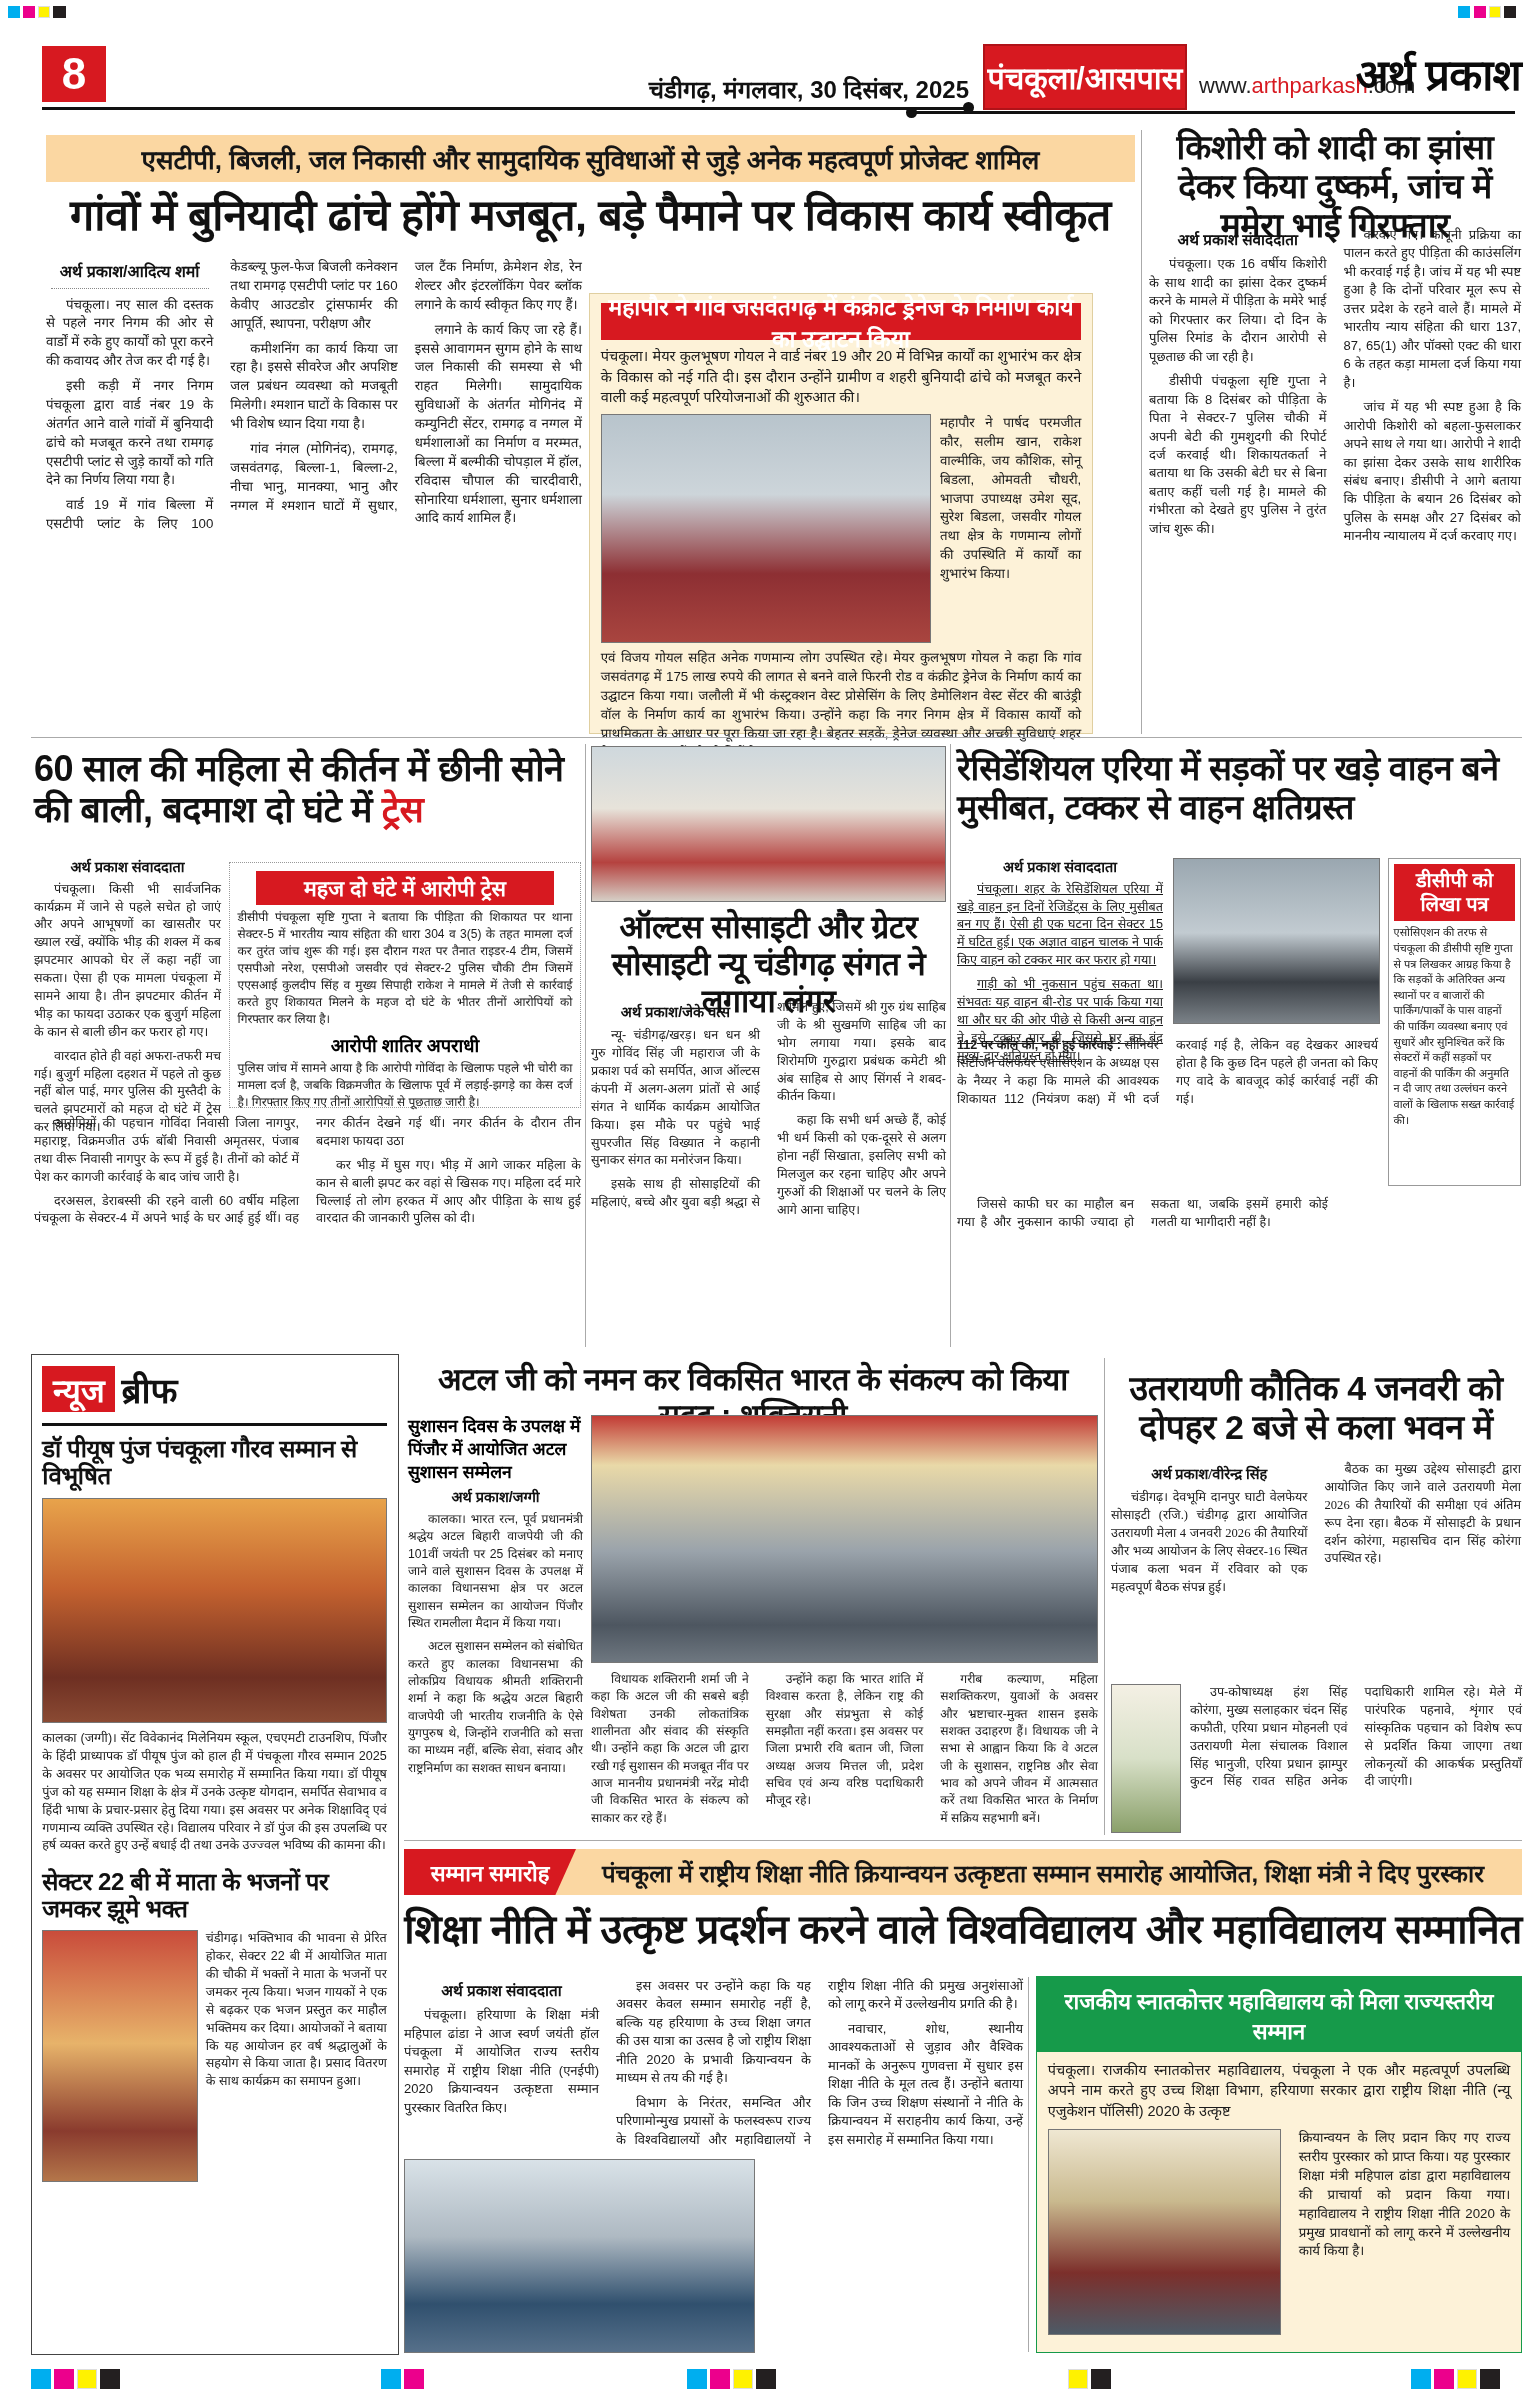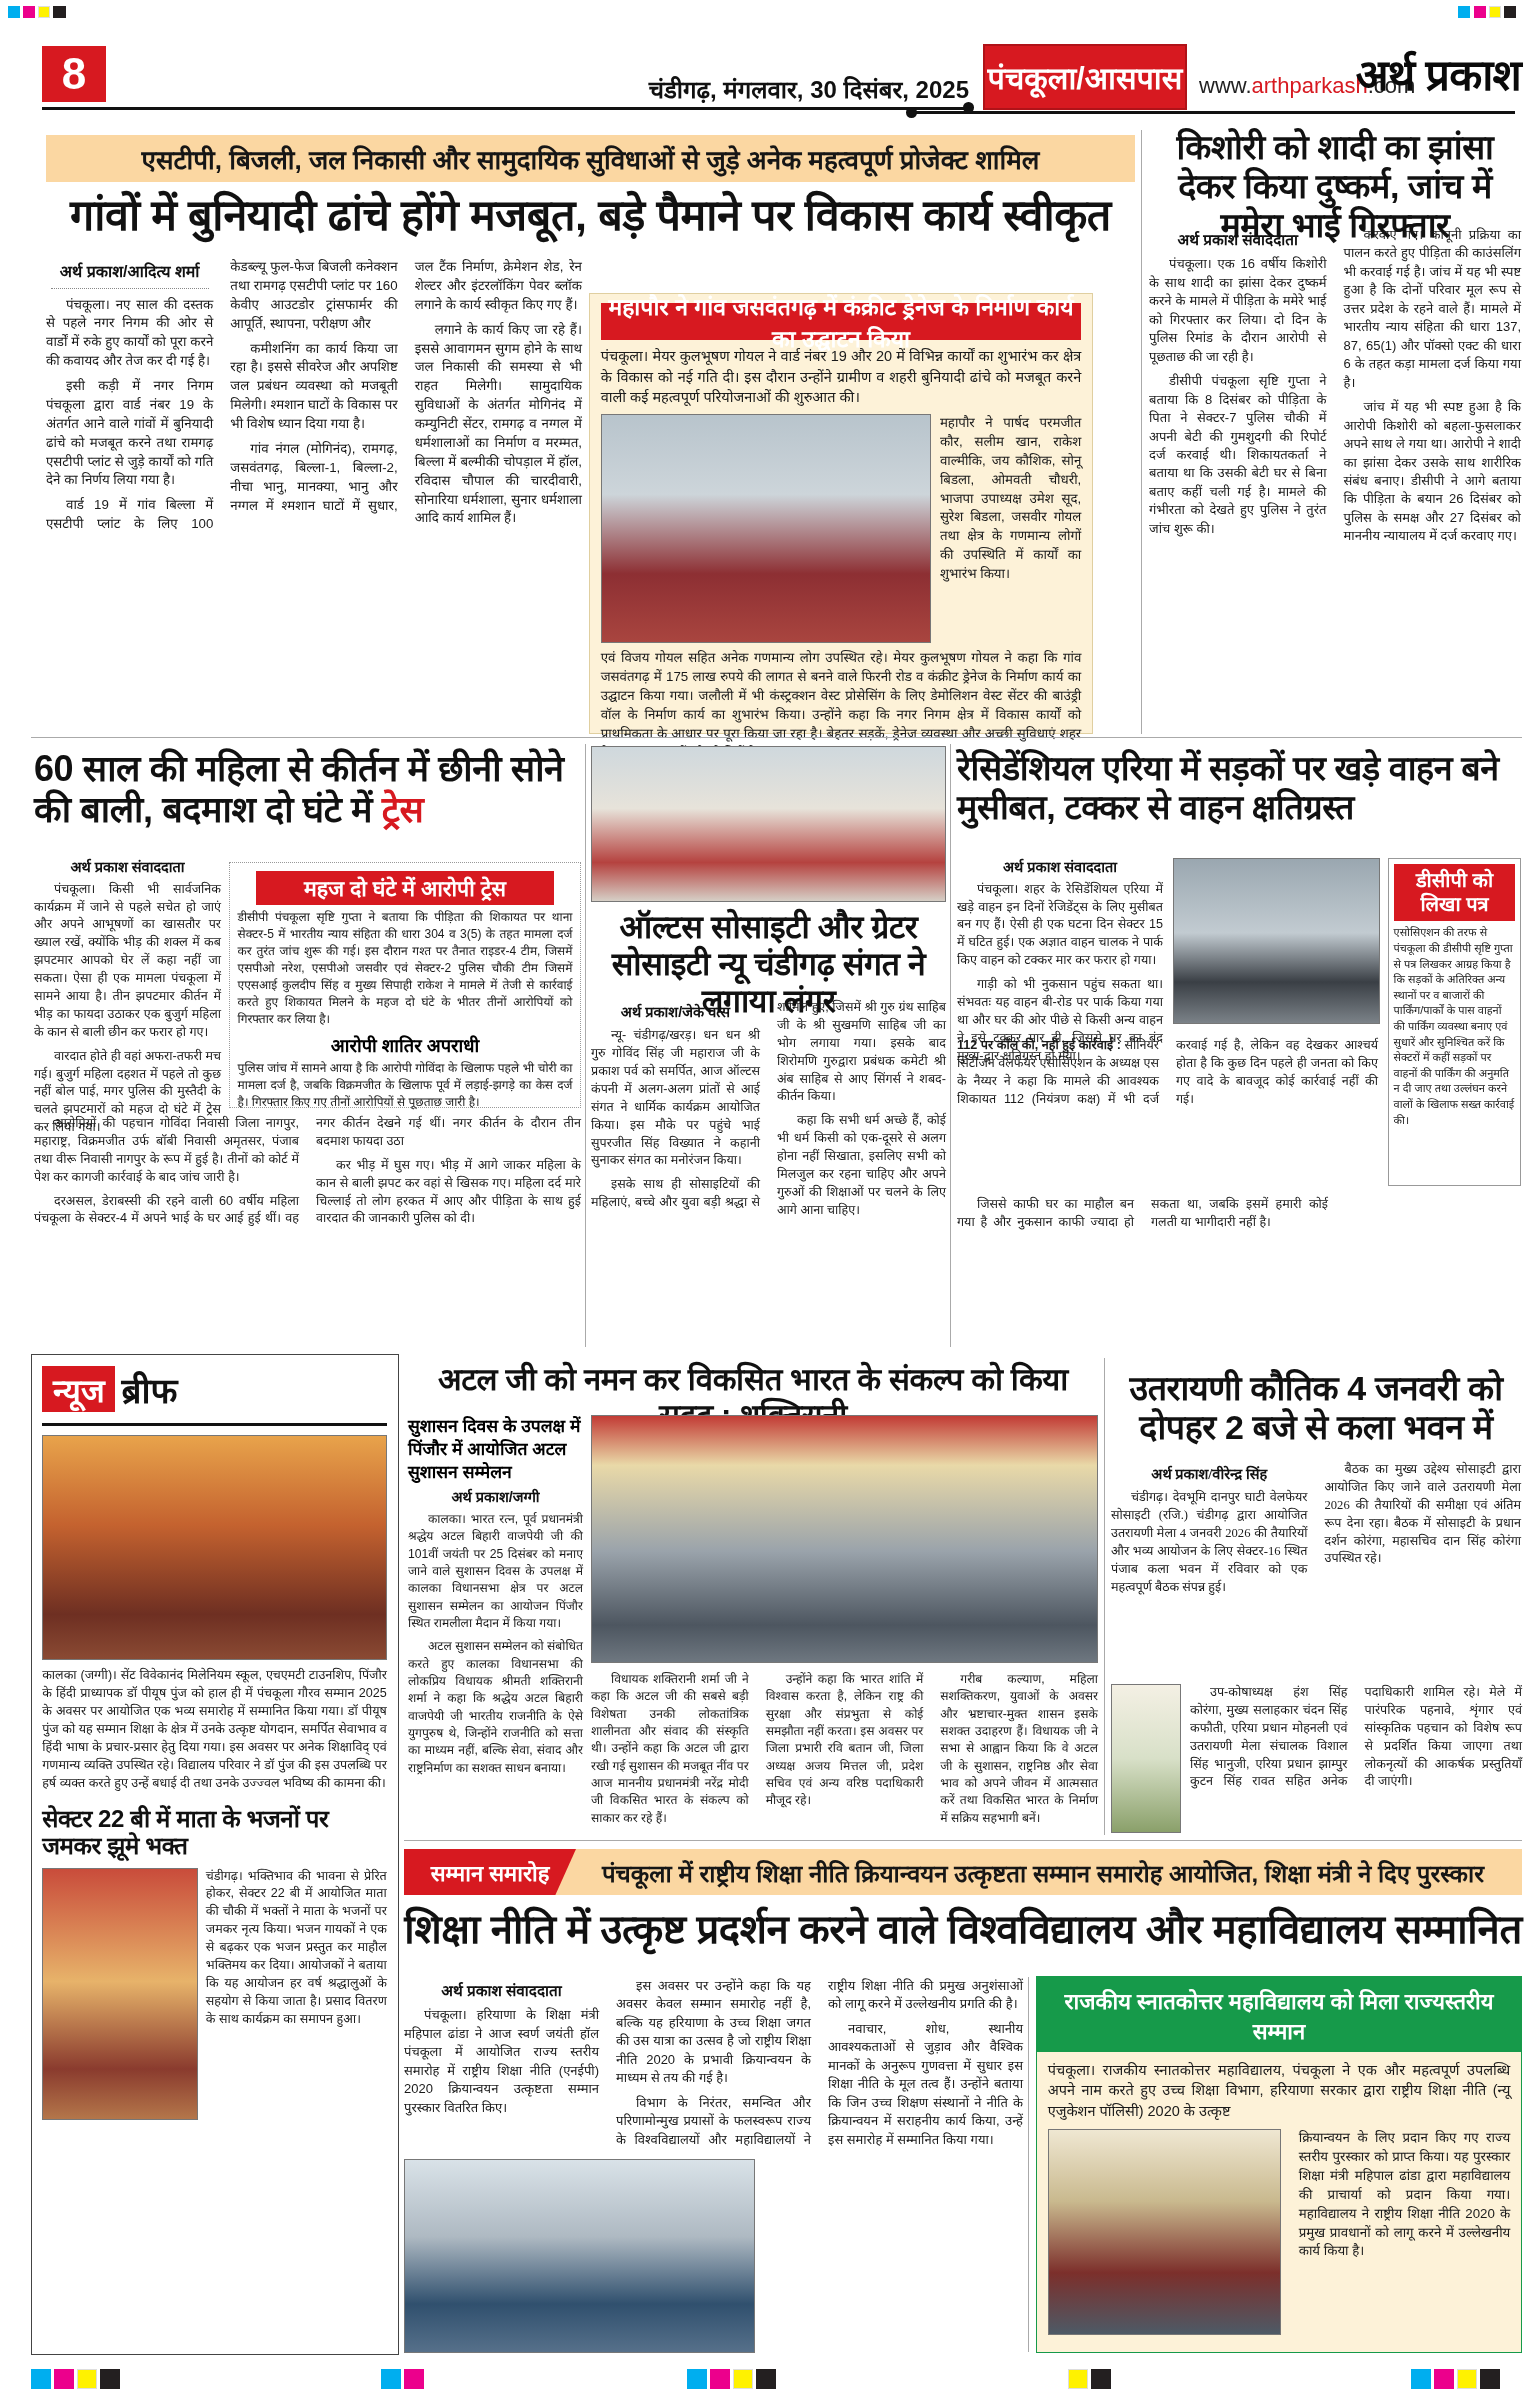--- a/index.html
+++ b/index.html
@@ -125,21 +125,21 @@
           <p>कहा कि सभी धर्म अच्छे हैं, कोई भी धर्म किसी को एक-दूसरे से अलग होना नहीं सिखाता, इसलिए सभी को मिलजुल कर रहना चाहिए और अपने गुरुओं की शिक्षाओं पर चलने के लिए आगे आना चाहिए।</p>
         </div>
     </div>
   </div>
 
   <div class="abs vline" style="left:950px; top:744px; height:603px;"></div>
 
   <div class="abs hl" style="left:957px; top:749px; width:565px; font-size:34px;">रेसिडेंशियल एरिया में सड़कों पर खड़े वाहन बने मुसीबत, टक्कर से वाहन क्षतिग्रस्त</div>
   <div class="abs" style="left:957px; top:853px; width:206px;">
     <div class="byline" style="font-size:14.5px;">अर्थ प्रकाश संवाददाता</div>
-    <div class="bodytxt" style="font-size:12.6px;">
+    <div class="bodytxt" style="font-size:12.6px;text-decoration:underline;">
         <p>पंचकूला। शहर के रेसिडेंशियल एरिया में खड़े वाहन इन दिनों रेजिडेंट्स के लिए मुसीबत बन गए हैं। ऐसी ही एक घटना दिन सेक्टर 15 में घटित हुई। एक अज्ञात वाहन चालक ने पार्क किए वाहन को टक्कर मार कर फरार हो गया।</p>
         <p>गाड़ी को भी नुकसान पहुंच सकता था। संभवतः यह वाहन बी-रोड पर पार्क किया गया था और घर की ओर पीछे से किसी अन्य वाहन ने इसे टक्कर मार दी, जिससे घर का बंद मुख्य-द्वार क्षतिग्रस्त हो गया।</p>
       </div>
   </div>
   <div class="abs photo" style="left:1173px; top:858px; width:207px; height:166px; background:linear-gradient(180deg,#9aa7b0 0%,#c2cbd1 45%,#3a3f45 75%,#7b8288 100%);"></div>
   <div class="abs" style="left:1388px; top:858px; width:133px; height:328px; border:0.8px solid #999; background:#fff; padding:4.6px;">
     <div class="banner" style="font-size:20px; padding:4.6px 1.5px; line-height:1.2;">डीसीपी को लिखा पत्र</div>
     <div class="bodytxt" style="font-size:11px; margin-top:4.6px; text-align:left;">एसोसिएशन की तरफ से पंचकूला की डीसीपी सृष्टि गुप्ता से पत्र लिखकर आग्रह किया है कि सड़कों के अतिरिक्त अन्य स्थानों पर व बाजारों की पार्किंग/पार्कों के पास वाहनों की पार्किंग व्यवस्था बनाए एवं सुधारें और सुनिश्चित करें कि सेक्टरों में कहीं सड़कों पर वाहनों की पार्किंग की अनुमति न दी जाए तथा उल्लंघन करने वालों के खिलाफ सख्त कार्रवाई की।</div>
   </div>
   <div class="abs" style="left:957px; top:1037px; width:421px; height:153px;">
@@ -152,20 +152,21 @@
         <p>जिससे काफी घर का माहौल बन गया है और नुकसान काफी ज्यादा हो सकता था, जबकि इसमें हमारी कोई गलती या भागीदारी नहीं है।</p>
       </div>
   </div>
 
   <div class="abs" style="left:30.5px; top:1354px; width:368px; height:1001px; border:1.5px solid #444; padding:10.7px;">
     <div style="display:flex; align-items:center; gap:6.1px;">
       <span class="red-box" style="font-size:32px; font-weight:bold; padding:1.5px 10.7px;">न्यूज</span>
       <span style="font-size:35px; font-weight:bold; color:#111;">ब्रीफ</span>
     </div>
     <div style="height:2.3px; background:#111; margin:10.7px 0 9.2px 0;"></div>
+    <div class="hl" style="font-size:24px; margin-bottom:7.6px;">डॉ पीयूष पुंज पंचकूला गौरव सम्मान से विभूषित</div>
     <div class="photo" style="width:100%; height:225px; background:linear-gradient(180deg,#e8a34b 0%,#c4622f 40%,#6e2f22 80%,#8a4a33 100%);"></div>
     <div class="bodytxt" style="font-size:12.6px; margin-top:7.6px;">कालका (जग्गी)। सेंट विवेकानंद मिलेनियम स्कूल, एचएमटी टाउनशिप, पिंजौर के हिंदी प्राध्यापक डॉ पीयूष पुंज को हाल ही में पंचकूला गौरव सम्मान 2025 के अवसर पर आयोजित एक भव्य समारोह में सम्मानित किया गया। डॉ पीयूष पुंज को यह सम्मान शिक्षा के क्षेत्र में उनके उत्कृष्ट योगदान, समर्पित सेवाभाव व हिंदी भाषा के प्रचार-प्रसार हेतु दिया गया। इस अवसर पर अनेक शिक्षाविद् एवं गणमान्य व्यक्ति उपस्थित रहे। विद्यालय परिवार ने डॉ पुंज की इस उपलब्धि पर हर्ष व्यक्त करते हुए उन्हें बधाई दी तथा उनके उज्ज्वल भविष्य की कामना की।</div>
     <div class="hl" style="font-size:24px; margin:12.2px 0 7.6px 0;">सेक्टर 22 बी में माता के भजनों पर जमकर झूमे भक्त</div>
     <div style="display:flex; gap:7.6px;">
       <div class="photo" style="width:156px; height:252px; flex:none; background:linear-gradient(180deg,#c94c3b 0%,#e7b36a 45%,#8a3b2e 80%,#b4764a 100%);"></div>
       <div class="bodytxt" style="font-size:12.6px;">चंडीगढ़। भक्तिभाव की भावना से प्रेरित होकर, सेक्टर 22 बी में आयोजित माता की चौकी में भक्तों ने माता के भजनों पर जमकर नृत्य किया। भजन गायकों ने एक से बढ़कर एक भजन प्रस्तुत कर माहौल भक्तिमय कर दिया। आयोजकों ने बताया कि यह आयोजन हर वर्ष श्रद्धालुओं के सहयोग से किया जाता है। प्रसाद वितरण के साथ कार्यक्रम का समापन हुआ।</div>
     </div>
   </div>
 
   <div class="abs hl" style="left:408px; top:1362px; width:690px; font-size:31px; text-align:center;">अटल जी को नमन कर विकसित भारत के संकल्प को किया सुदृढ़ : शक्तिरानी</div>

